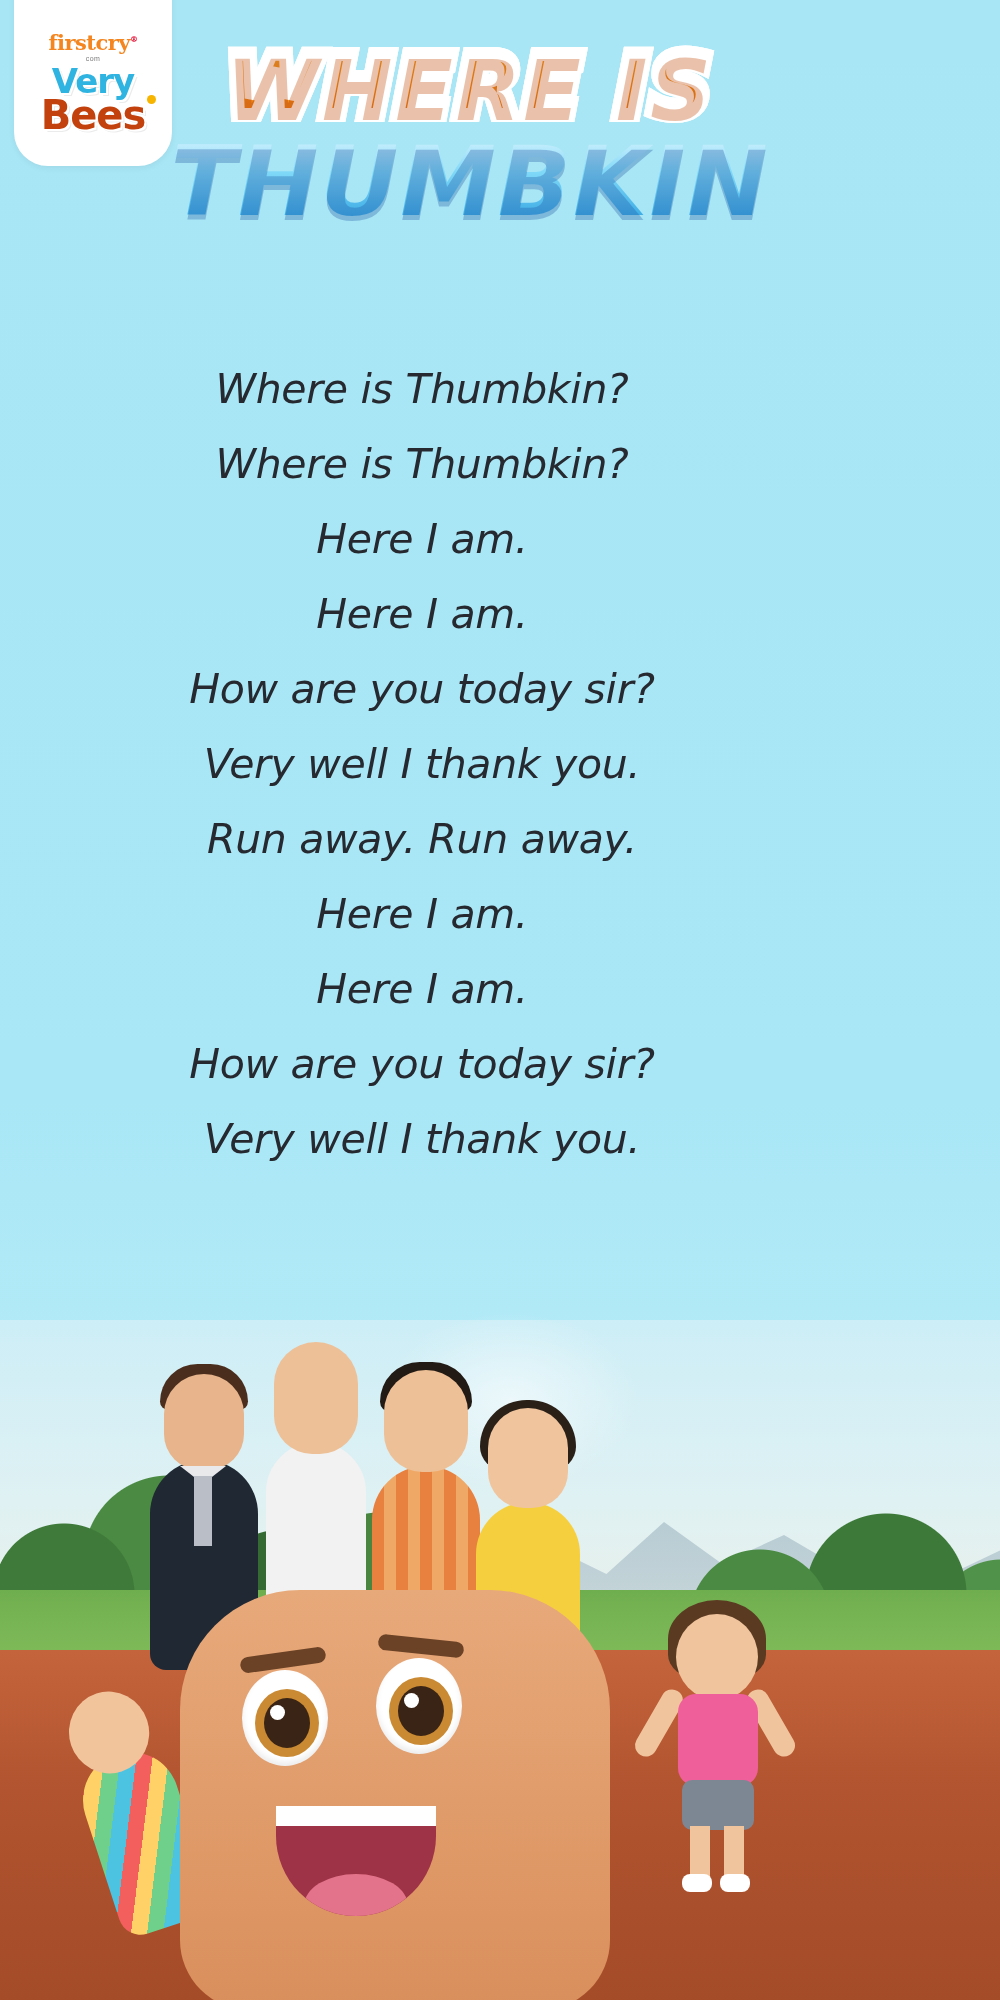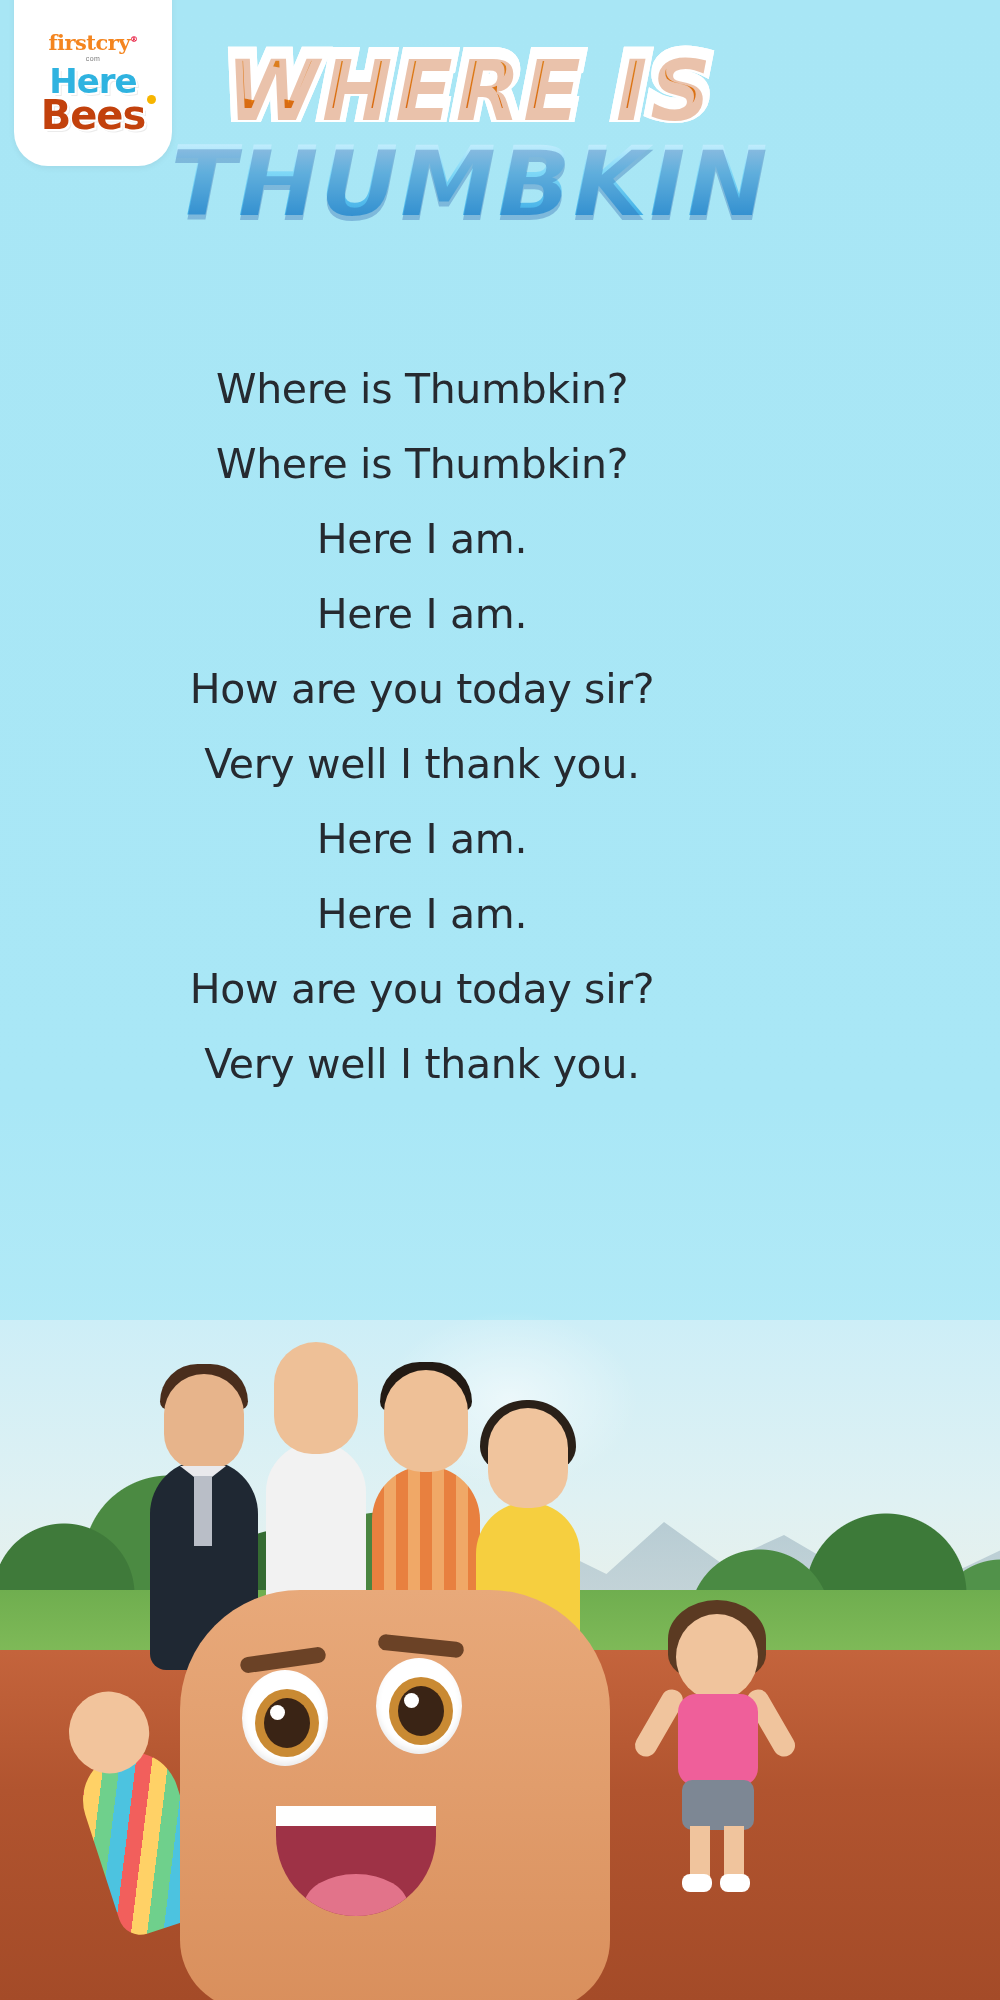--- a/index.html
+++ b/index.html
@@ -152,20 +152,21 @@
     border-radius: 20px;
   }
 
   
   .lyrics {
     position: absolute;
     top: 352px;
     left: 0;
     width: 844px;
     text-align: center;
+    font-style: italic;
   }
   .lyric-line {
     font-family: "DejaVu Sans", sans-serif;
     font-size: 41px;
     line-height: 75px;
     color: #262a30;
     letter-spacing: -0.3px;
   }
 
   
@@ -328,38 +329,39 @@
 </head>
 <body>
 
 <div class="poster">
 
   <div class="logo-badge">
     <div class="logo-firstcry">
       <span>firstcry</span><span class="tm">®</span>
     </div>
     <div class="logo-sub">com</div>
-    <div class="logo-play">Here</div>
+    <div class="logo-play">Very</div>
     <div class="logo-bees">
       <span>Bees</span><span class="logo-dot"></span>
     </div>
   </div>
 
   <div class="title-wrap">
     <div class="title-line1" id="t1" data-text="WHERE IS">WHERE IS</div>
     <div class="title-line2" id="t2" data-text="THUMBKIN">THUMBKIN</div>
   </div>
 
   <div class="lyrics">
     <div class="lyric-line">Where is Thumbkin?</div>
     <div class="lyric-line">Where is Thumbkin?</div>
     <div class="lyric-line">Here I am.</div>
     <div class="lyric-line">Here I am.</div>
     <div class="lyric-line">How are you today sir?</div>
     <div class="lyric-line">Very well I thank you.</div>
+    <div class="lyric-line">Run away. Run away.</div>
     <div class="lyric-line">Here I am.</div>
     <div class="lyric-line">Here I am.</div>
     <div class="lyric-line">How are you today sir?</div>
     <div class="lyric-line">Very well I thank you.</div>
   </div>
 
   <div class="scene">
     <div class="sky"></div>
     <div class="flare"></div>
     <div class="mountains"></div>

